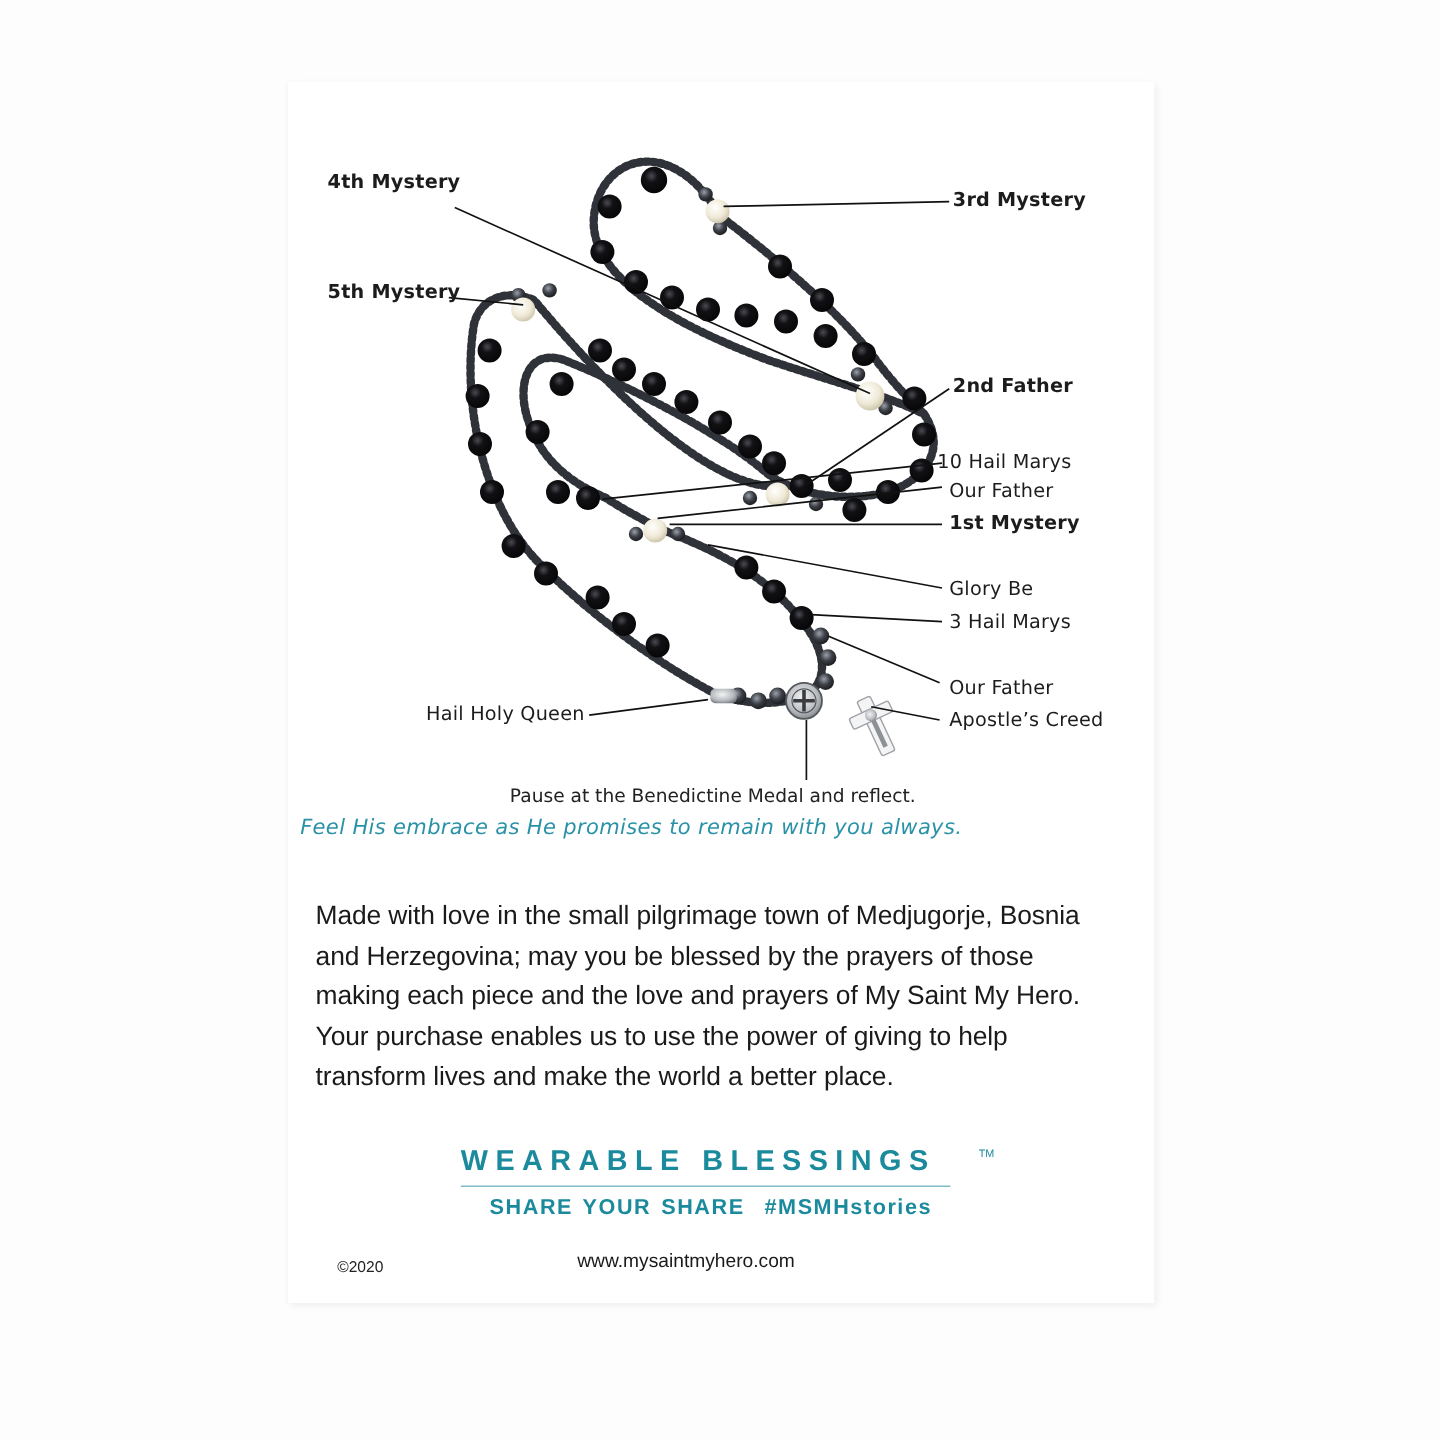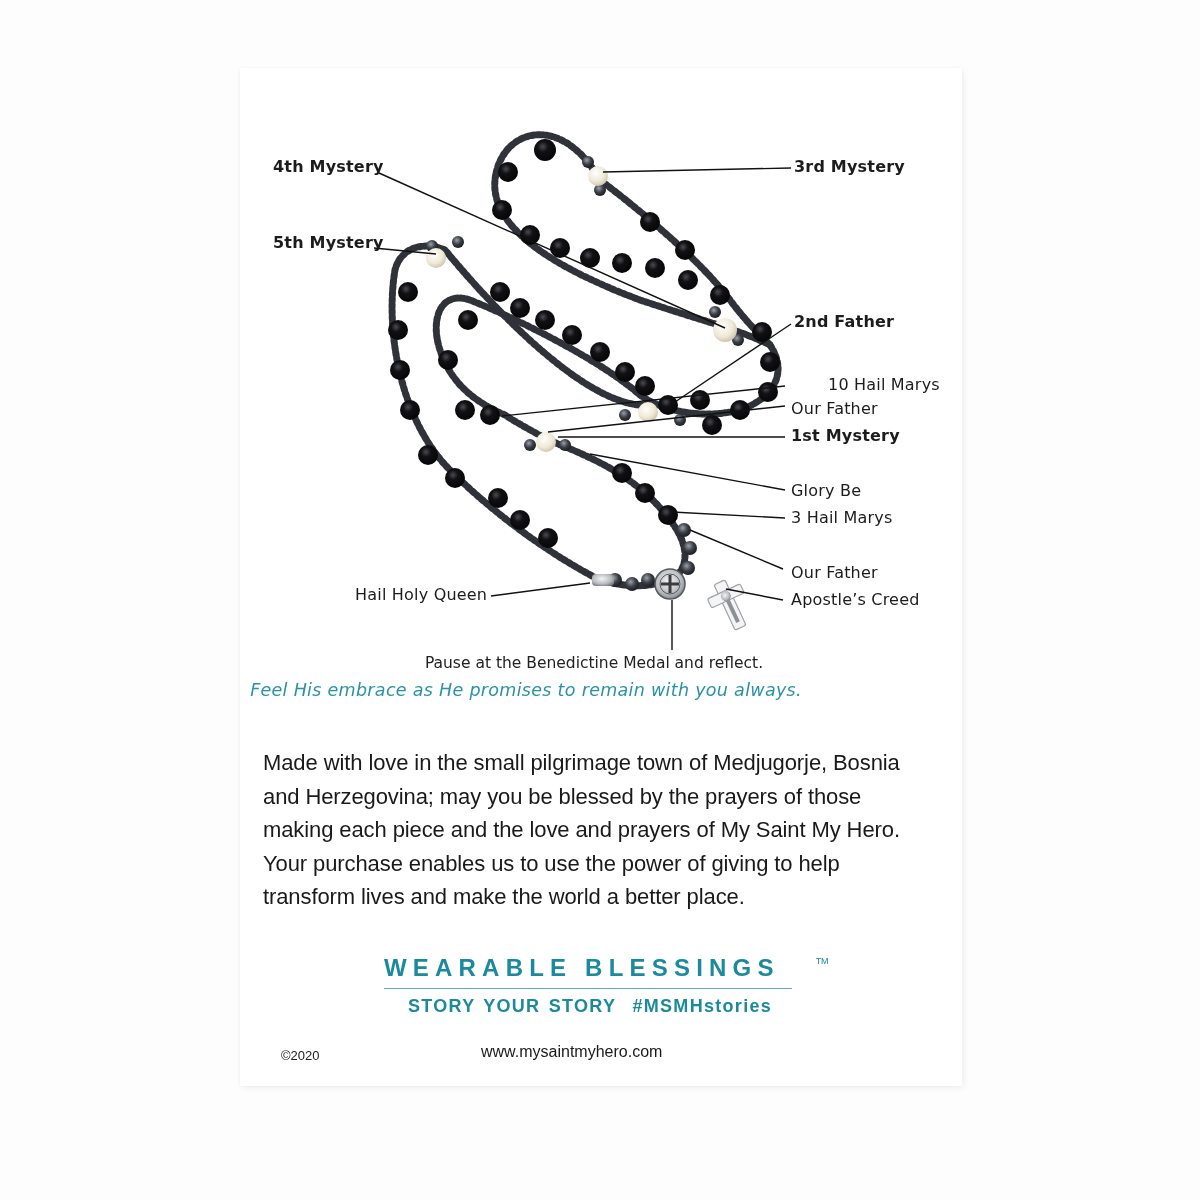--- a/index.html
+++ b/index.html
@@ -183,36 +183,36 @@
     <line x1="785" y1="437" x2="558" y2="437"></line>
     <line x1="785" y1="490" x2="590" y2="454"></line>
     <line x1="785" y1="518" x2="672" y2="512"></line>
     <line x1="783" y1="569" x2="690" y2="530"></line>
     <line x1="783" y1="600" x2="726" y2="589"></line>
     <line x1="491" y1="596" x2="590" y2="583"></line>
     <line x1="672" y1="600" x2="672" y2="650"></line>
   </g>
 </svg>
 
-<div class="label bold" style="left:273px; top:157px;text-align:center;">4th Mystery</div>
+<div class="label bold" style="left:273px; top:142px;text-align:center;">4th Mystery</div>
 <div class="label bold" style="left:794px; top:157px;">3rd Mystery</div>
 <div class="label bold" style="left:273px; top:233px;">5th Mystery</div>
 <div class="label bold" style="left:794px; top:312px;">2nd Father</div>
-<div class="label" style="left:828px; top:375px;">10 Hail Marys</div>
+<div class="label" style="left:781px; top:375px;">10 Hail Marys</div>
 <div class="label" style="left:791px; top:399px;">Our Father</div>
 <div class="label bold" style="left:791px; top:426px;">1st Mystery</div>
 <div class="label" style="left:791px; top:481px;">Glory Be</div>
 <div class="label" style="left:791px; top:508px;">3 Hail Marys</div>
 <div class="label" style="left:791px; top:563px;">Our Father</div>
 <div class="label" style="left:791px; top:590px;">Apostle’s Creed</div>
 <div class="label" style="left:355px; top:585px;">Hail Holy Queen</div>
 
 <div class="pause">Pause at the Benedictine Medal and reflect.</div>
 <div class="embrace">Feel His embrace as He promises to remain with you always.</div>
 
 <div class="body-text">Made with love in the small pilgrimage town of Medjugorje, Bosnia and Herzegovina; may you be blessed by the prayers of those making each piece and the love and prayers of My Saint My Hero. Your purchase enables us to use the power of giving to help transform lives and make the world a better place.</div>
 
 <div class="brand"><span>WEARABLE BLESSINGS</span><sup>TM</sup></div>
 <div class="brand-rule"></div>
-<div class="share" style="white-space:pre;">STORY YOUR STORY  #MSMHstories</div>
+<div class="share" style="white-space:pre;">SHARE YOUR SHARE  #MSMHstories</div>
 
 <div class="copyright">©2020</div>
 <div class="website">www.mysaintmyhero.com</div>
 
 </body></html>

